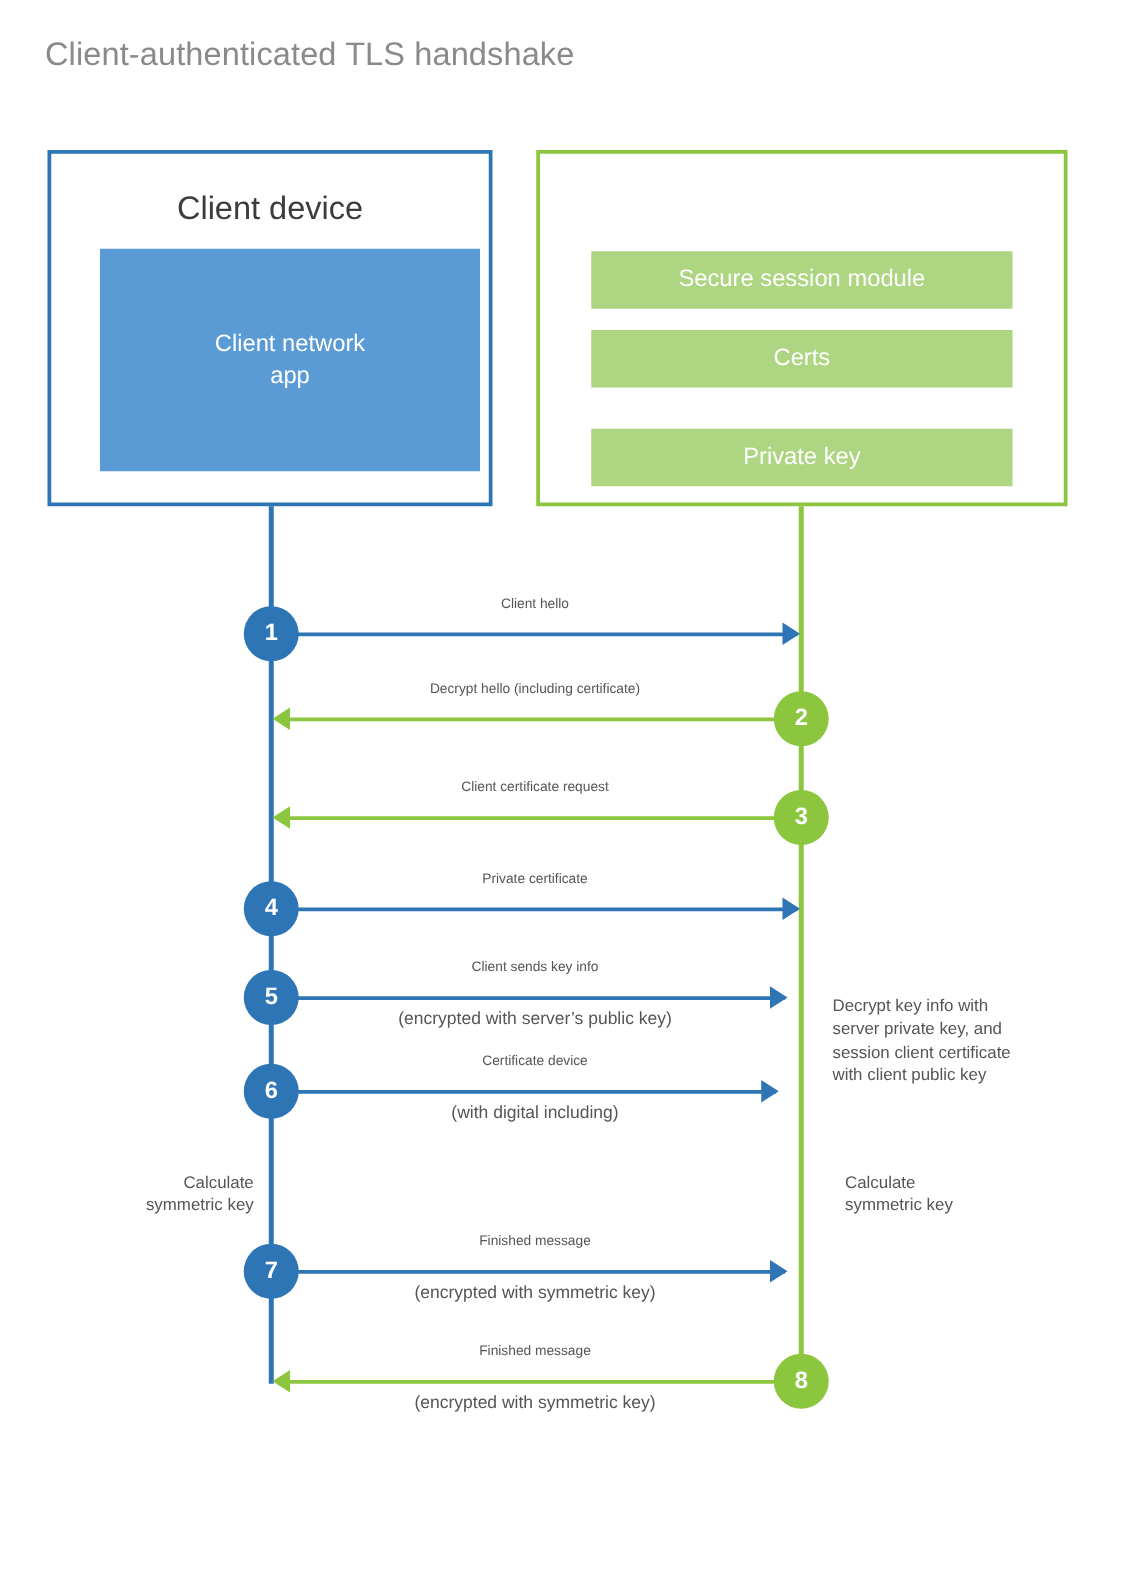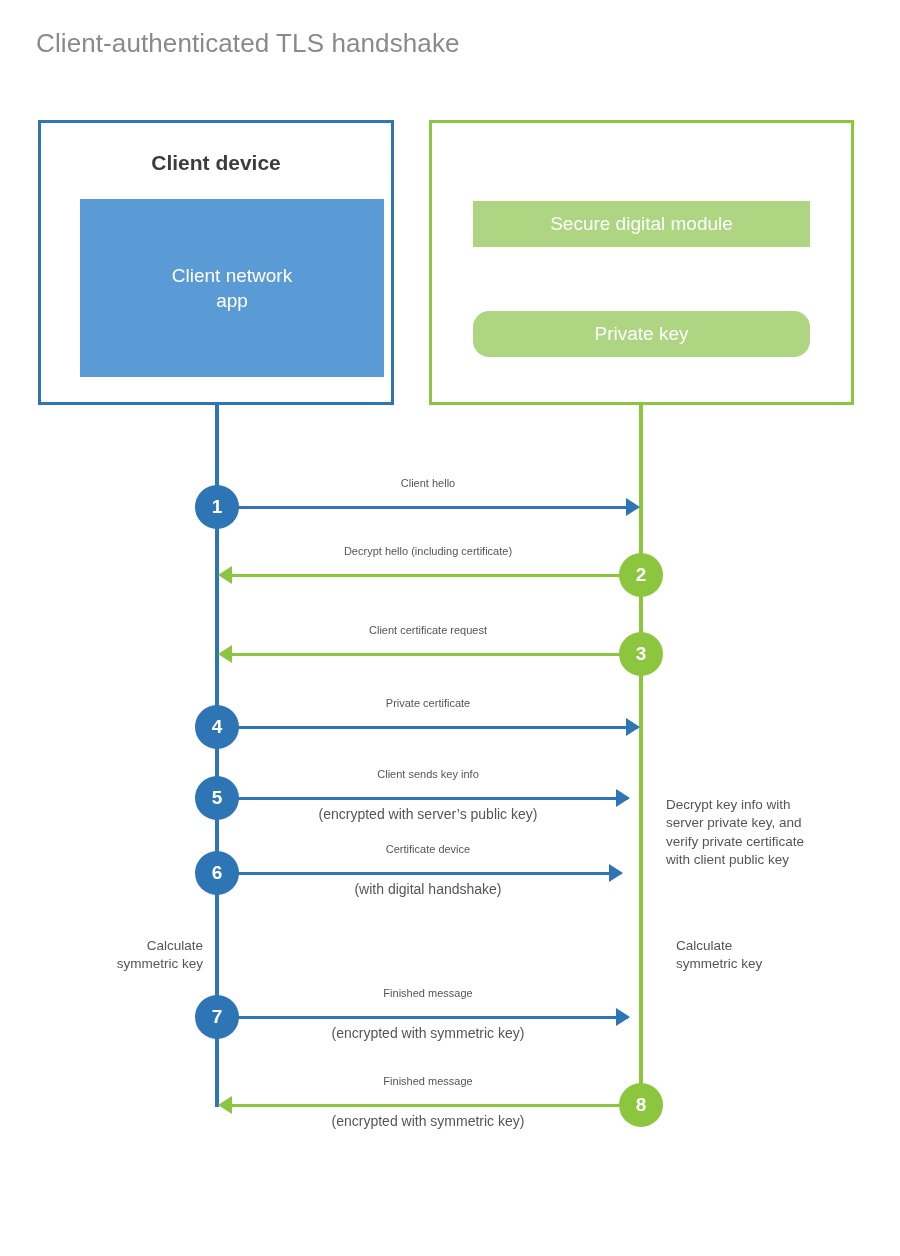--- a/index.html
+++ b/index.html
@@ -51,22 +51,22 @@
     width: 425px;
     height: 285px;
     border: 3px solid #8cc63f;
   }
   .actor-title {
     position: absolute;
     left: 0;
     right: 0;
     top: 28px;
     text-align: center;
-    font-size: 21px;
-    font-weight: bold;
+    font-size: 26px;
+    font-weight: normal;
     color: #3c3c3c;
   }
 
   
   #client-app {
     position: absolute;
     left: 39px;
     top: 76px;
     width: 304px;
     height: 178px;
@@ -90,21 +90,21 @@
     background: #aed581;
     display: flex;
     align-items: center;
     justify-content: center;
     color: #ffffff;
     font-size: 19px;
     font-weight: 400;
   }
   .server-bar.b0 { top: 78px; }
   .server-bar.b1 { top: 141px; }
-  .server-bar.b2 { top: 188px; border-radius: 16px; }
+  .server-bar.b2 { top: 220px; }
 
   
   .lifeline {
     position: absolute;
     width: 4px;
   }
   #client-lifeline {
     left: 215px;
     top: 405px;
     height: 702px;
@@ -221,21 +221,22 @@
     <div class="actor-title">Client device</div>
     <div id="client-app">
       <div>
         <span>Client network</span><br>
         <span>app</span>
       </div>
     </div>
   </div>
 
   <div class="actor-box" id="server-box">
-    <div class="server-bar b0">Secure digital module</div>
+    <div class="server-bar b0">Secure session module</div>
+    <div class="server-bar b1">Certs</div>
     <div class="server-bar b2">Private key</div>
   </div>
 
   <div class="lifeline" id="client-lifeline"></div>
   <div class="lifeline" id="server-lifeline"></div>
 
   <div class="msg" style="left:0; top:507px;">
     <div class="msg-line blue" style="left:217px; width:421px;"></div>
     <div class="arrow-head right blue" style="left:626px;"></div>
     <div class="step-circle blue" style="left:195px;">1</div>
@@ -269,21 +270,21 @@
     <div class="step-circle blue" style="left:195px;">5</div>
     <div class="msg-label">Client sends key info</div>
     <div class="msg-sublabel">(encrypted with server’s public key)</div>
   </div>
 
   <div class="msg" style="left:0; top:873px;">
     <div class="msg-line blue" style="left:217px; width:404px;"></div>
     <div class="arrow-head right blue" style="left:609px;"></div>
     <div class="step-circle blue" style="left:195px;">6</div>
     <div class="msg-label">Certificate device</div>
-    <div class="msg-sublabel">(with digital handshake)</div>
+    <div class="msg-sublabel">(with digital including)</div>
   </div>
 
   <div class="msg" style="left:0; top:1017px;">
     <div class="msg-line blue" style="left:217px; width:411px;"></div>
     <div class="arrow-head right blue" style="left:616px;"></div>
     <div class="step-circle blue" style="left:195px;">7</div>
     <div class="msg-label">Finished message</div>
     <div class="msg-sublabel">(encrypted with symmetric key)</div>
   </div>
 
@@ -291,21 +292,21 @@
     <div class="msg-line green" style="left:232px; width:409px;"></div>
     <div class="arrow-head left green" style="left:218px;"></div>
     <div class="step-circle green" style="left:619px;">8</div>
     <div class="msg-label">Finished message</div>
     <div class="msg-sublabel">(encrypted with symmetric key)</div>
   </div>
 
   <div class="note" id="note-decrypt">
     <span class="note-line">Decrypt key info with</span>
     <span class="note-line">server private key, and</span>
-    <span class="note-line">verify private certificate</span>
+    <span class="note-line">session client certificate</span>
     <span class="note-line">with client public key</span>
   </div>
 
   <div class="note" id="note-client-symkey">
     <span class="note-line">Calculate</span>
     <span class="note-line">symmetric key</span>
   </div>
 
   <div class="note" id="note-server-symkey">
     <span class="note-line">Calculate</span>

